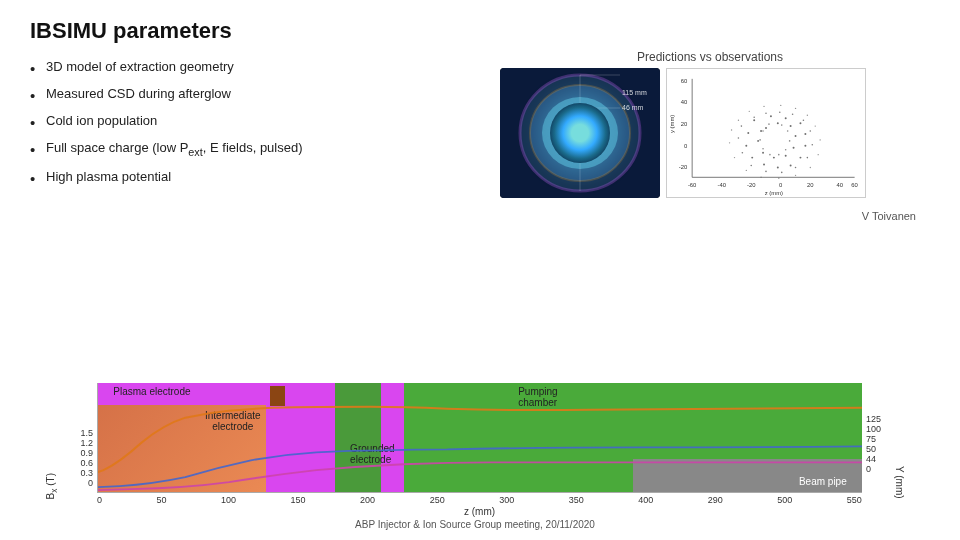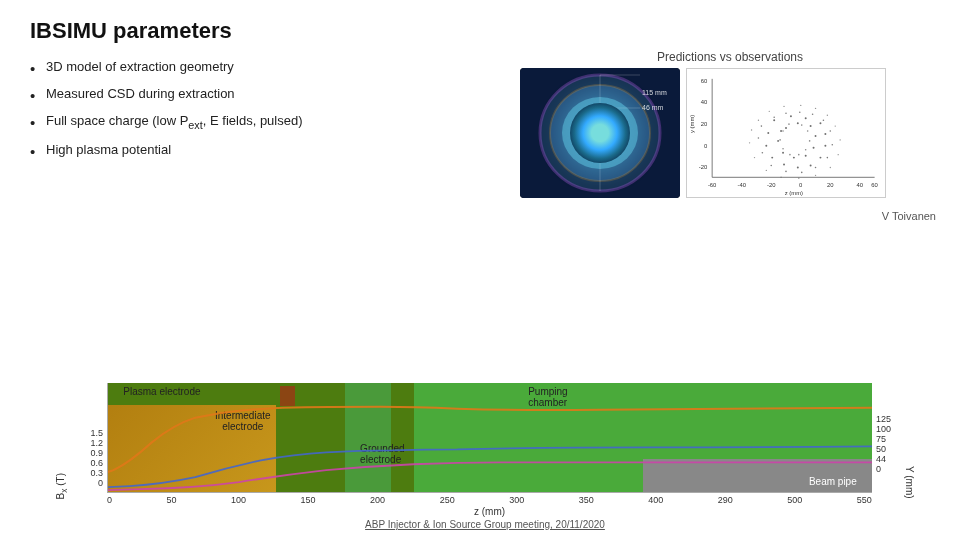--- a/index.html
+++ b/index.html
@@ -9,21 +9,21 @@
       background: #fff;
       font-family: 'Segoe UI', Arial, sans-serif;
       font-size: 13px;
       color: #222;
       overflow: hidden;
       position: relative;
     }
     .page {
       width: 960px;
       height: 540px;
-      padding: 18px 20px 10px 30px;
+      padding: 18px 40px 10px 30px;
       display: flex;
       flex-direction: column;
     }
     .page-title {
       font-size: 22px;
       font-weight: 600;
       color: #111;
       margin-bottom: 4px;
     }
     .top-section {
@@ -151,21 +151,21 @@
     .chart-main {
       display: flex;
       flex-direction: column;
       flex: 1;
       position: relative;
     }
     .chart-plot {
       position: relative;
       height: 110px;
       width: 100%;
-      background: #4d7c0f;
+      background: #d946ef;
       border-bottom: 1px solid #aaa;
       border-left: 1px solid #aaa;
       overflow: hidden;
     }
     
     .rect-green-tall {
       position: absolute;
       background: #4a9a3a;
     }
     .rect-green-wide {
@@ -217,40 +217,40 @@
       font-size: 10px;
       color: #222;
       background: transparent;
       white-space: nowrap;
     }
     .footer-text {
       font-size: 10px;
       color: #555;
       text-align: center;
       margin-top: 2px;
-      text-decoration: underline;
     }
     
     .scatter-svg {
       width: 100%;
       height: 100%;
     }
   </style>
 </head>
 <body>
 
 <div class="page">
   <div class="page-title">IBSIMU parameters</div>
 
   <div class="top-section">
 
     <div class="left-content">
       <ul class="bullet-list">
         <li>3D model of extraction geometry</li>
-        <li>Measured CSD during extraction</li>
+        <li>Measured CSD during afterglow</li>
+        <li>Cold ion population</li>
         <li>Full space charge (low P<sub>ext</sub>, E fields, pulsed)</li>
         <li>High plasma potential</li>
       </ul>
     </div>
 
     <div class="right-content">
       <div class="predictions-label">Predictions vs observations</div>
       <div class="images-row">
 
         <div class="image-circle">

